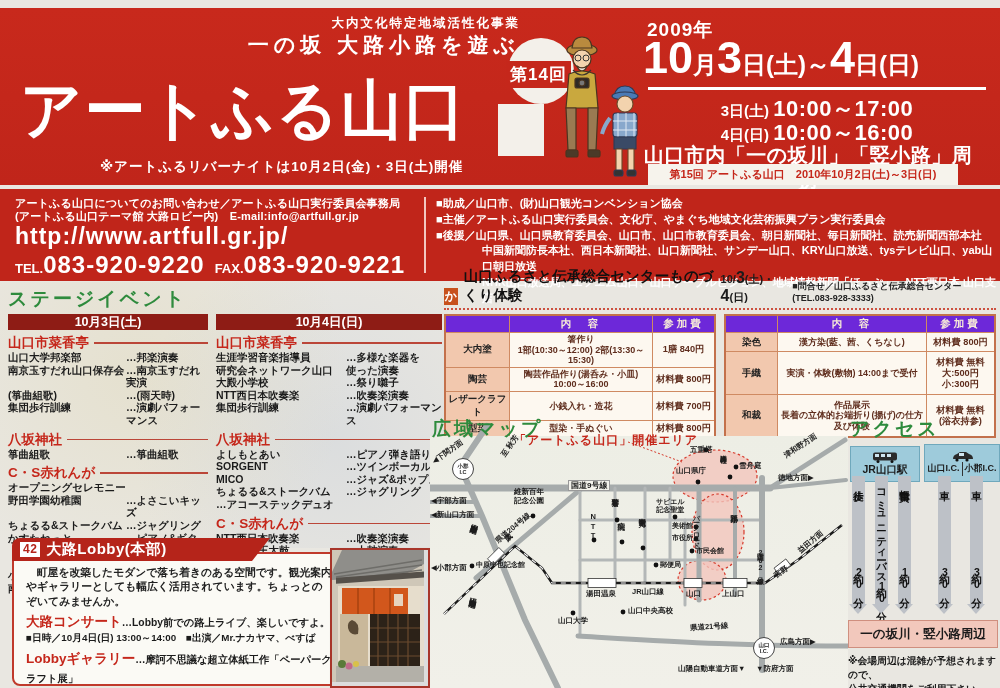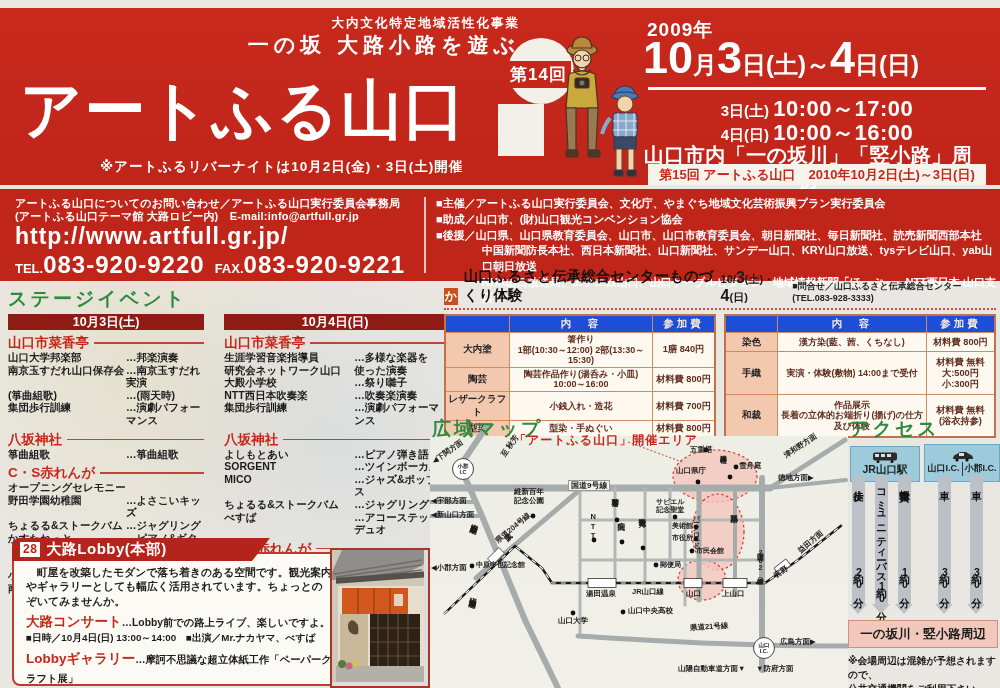--- a/index.html
+++ b/index.html
@@ -24,36 +24,36 @@
   .year{position:absolute;left:647px;top:9px;font-size:19px;color:#fff;font-weight:800;letter-spacing:1px}
   .bigdate{position:absolute;left:643px;top:24px;color:#fff;white-space:nowrap}
   .dn{font-size:45px;font-weight:800}
   .ds{font-size:24px;font-weight:800}
   .wl{position:absolute;left:648px;top:79px;width:338px;height:2.5px;background:#fff}
   .hours{position:absolute;left:648px;width:338px;text-align:center;color:#fff;white-space:nowrap}
   .h1{top:86px}.h2{top:110px}
   .h-sm{font-size:15px;font-weight:800}
   .h-lg{font-size:22px;font-weight:800;letter-spacing:0.5px}
   .venuel{position:absolute;left:639px;top:134px;width:338px;text-align:center;color:#fff;font-size:20px;font-weight:800;letter-spacing:0.5px}
-  .nextbox{position:absolute;left:648px;top:156px;width:338px;height:21px;background:#f6f3ec;color:#c5271b;font-size:13px;font-weight:800;display:flex;align-items:center;justify-content:center}
+  .nextbox{position:absolute;left:648px;top:156px;width:310px;height:21px;background:#f6f3ec;color:#c5271b;font-size:11px;font-weight:800;display:flex;align-items:center;justify-content:center}
   
   .contact{position:absolute;left:0;top:189px;width:1000px;height:92px;background:#c0251a;color:#fff}
   .c-line{position:absolute;left:15px;font-size:11px;letter-spacing:0.2px}
   .c-l1{top:7px}.c-l2{top:20px}
   .c-url{position:absolute;left:15px;top:34px;font-size:23px;font-weight:800;letter-spacing:1px}
   .c-telrow{position:absolute;left:15px;top:62px;white-space:nowrap}
   .c-tl{font-size:13px;font-weight:800}
   .c-tn{font-size:24px;font-weight:800;letter-spacing:1px;margin-right:10px}
   .c-div{position:absolute;left:424px;top:8px;width:2px;height:76px;background:rgba(255,240,235,.8)}
   .org{position:absolute;left:436px;top:7px;width:560px;font-size:11px;line-height:1.44}
   .org-ind{padding-left:46px}
   
   .g-title{color:#2e8b3d;font-size:19px;font-weight:800;letter-spacing:3px}
   .stage{position:absolute;left:8px;top:286px;width:438px}
-  .cols{display:flex;gap:20px;margin-top:2px}
+  .cols{display:flex;gap:8px;margin-top:2px}
   .col1{width:200px}.col2{width:226px}
   .datebar{background:#8e1c15;color:#fff;text-align:center;font-size:12.5px;height:16px;line-height:16px;margin-bottom:2px}
   .vb{margin-top:5px}
   .vh{display:flex;align-items:center;height:16px}
   .vh-l{color:#c5271b;font-size:13.5px;font-weight:800;white-space:nowrap}
   .vh-rule{flex:1;height:1.5px;background:#bb4638;margin-left:5px}
   .act{display:flex;font-size:10.5px;line-height:12.6px;color:#1b1b1b}
   .act .an{flex:0 0 118px;white-space:pre-line}
   .act .at{flex:1;white-space:pre-line}
   .col2 .act .an{flex-basis:130px}
@@ -72,21 +72,21 @@
   .workshop{position:absolute;left:444px;top:286px;width:552px}
   .w-head{display:flex;align-items:flex-end;gap:6px;height:19px}
   .w-badge{background:#c7511d;color:#fff;width:17px;height:17px;display:flex;align-items:center;justify-content:center;font-size:12px;font-weight:800}
   .w-title{font-size:14.5px;font-weight:800;color:#101010}
   .wd-s{font-size:11px;font-weight:800}.wd-l{font-size:16px;font-weight:800}
   .w-inq{font-size:9px;margin-left:auto;padding-bottom:2px;color:#222}
   .w-dots{border-top:2px dotted #cc5140;margin:3px 0 4px}
   .w-tables{display:flex;gap:8px}
   .wtab{border-collapse:collapse;table-layout:fixed;width:272px;background:#fdf8f0;border:2px solid #c3714c}
   .wtab th,.wtab td{border:1px solid #cf8a62;padding:1px 2px;text-align:center;vertical-align:middle}
-  .wtab th{background:#1d4ed8;color:#f6e8d8;font-size:10.5px;height:14px;letter-spacing:3px;font-weight:700}
+  .wtab th{background:#6d28d9;color:#f6e8d8;font-size:10.5px;height:14px;letter-spacing:3px;font-weight:700}
   td.lab{background:#f2c8ae;font-size:9.5px;font-weight:800;color:#222}
   td.con{font-size:9px;color:#5f2d1d;line-height:1.18;white-space:pre-line}
   td.fee{font-size:9.2px;color:#5f2d1d;line-height:1.18;white-space:pre-line}
   
   .map{position:absolute;left:430px;top:420px;width:418px;height:268px}
   .map-bg{position:absolute;left:0;top:16px;width:418px;height:252px;background:linear-gradient(180deg,#edeee5,#f1f0e9)}
   .map-title{position:absolute;left:2px;top:-4px}
   .area-label{position:absolute;left:84px;top:12px;color:#c5271b;font-size:12px;font-weight:800;letter-spacing:1px}
   .m{position:absolute;font-size:7.5px;font-weight:700;color:#1c1c1c;line-height:1.15;white-space:pre-line}
   .m.v{writing-mode:vertical-rl;text-orientation:upright;letter-spacing:0.5px}
@@ -173,22 +173,22 @@
 
 <div class="contact">
   <div class="c-line c-l1">アートふる山口についてのお問い合わせ／アートふる山口実行委員会事務局</div>
   <div class="c-line c-l2">(アートふる山口テーマ館 大路ロビー内)　E-mail:info@artfull.gr.jp</div>
   <div class="c-url">http://www.artfull.gr.jp/</div>
   <div class="c-telrow">
     <span class="c-tl">TEL.</span><span class="c-tn">083-920-9220</span><span class="c-tl">FAX.</span><span class="c-tn">083-920-9221</span>
   </div>
   <div class="c-div"></div>
   <div class="org">
+    <div>■助成／山口市、(財)山口観光コンベンション協会</div>
     <div>■主催／アートふる山口実行委員会、文化庁、やまぐち地域文化芸術振興プラン実行委員会</div>
-    <div>■助成／山口市、(財)山口観光コンベンション協会</div>
     <div>■後援／山口県、山口県教育委員会、山口市、山口市教育委員会、朝日新聞社、毎日新聞社、読売新聞西部本社</div>
     <div class="org-ind">中国新聞防長本社、西日本新聞社、山口新聞社、サンデー山口、KRY山口放送、tysテレビ山口、yab山口朝日放送</div>
     <div class="org-ind">NHK山口放送局、エフエム山口、山口ケーブルビジョン、地域情報新聞「ほっぷ」、NTT西日本 山口支店</div>
   </div>
 </div>
 
 <div class="stage">
   <div class="g-title">ステージイベント</div>
   <div class="cols">
 
@@ -300,21 +300,20 @@
           </div>
         <div class="act">
             <span class="an">MICO</span>
             <span class="at">…ジャズ&amp;ポップス</span>
           </div>
         <div class="act">
             <span class="an">ちょるる&amp;ストークバム</span>
             <span class="at">…ジャグリング</span>
           </div>
         <div class="act">
-            <span class="an">べすば</span>
             <span class="at">…アコーステックデュオ</span>
           </div>
       </div>
       <div class="vb">
         <div class="vh">
             <span class="vh-l">C・S赤れんが</span>
             <span class="vh-rule"></span>
           </div>
         <div class="act">
             <span class="an">NTT西日本吹奏楽</span>
@@ -332,21 +331,21 @@
             <span class="an">森川ヤスヒロ</span>
             <span class="at">…バグパイプ</span>
           </div>
       </div>
     </div>
   </div>
 </div>
 
 <div class="lobby">
   <div class="lobby-banner">
-    <span class="lobby-num">28</span>
+    <span class="lobby-num">42</span>
     <span>大路Lobby(本部)</span>
   </div>
   <div class="lobby-body">
     <div class="l-desc">　町屋を改築したモダンで落ち着きのある空間です。観光案内やギャラリーとしても幅広く活用されています。ちょっとのぞいてみませんか。</div>
     <div class="l-row"><span class="l-red">大路コンサート</span><span class="l-txt">…Lobby前での路上ライブ、楽しいですよ。</span></div>
     <div class="l-info">■日時／10月4日(日) 13:00～14:00　■出演／Mr.ナカヤマ、べすば</div>
     <div class="l-row"><span class="l-red">Lobbyギャラリー</span><span class="l-txt">…摩訶不思議な超立体紙工作「ペーパークラフト展」
 見ればみるほど面白い!</span></div>
 
   </div>

